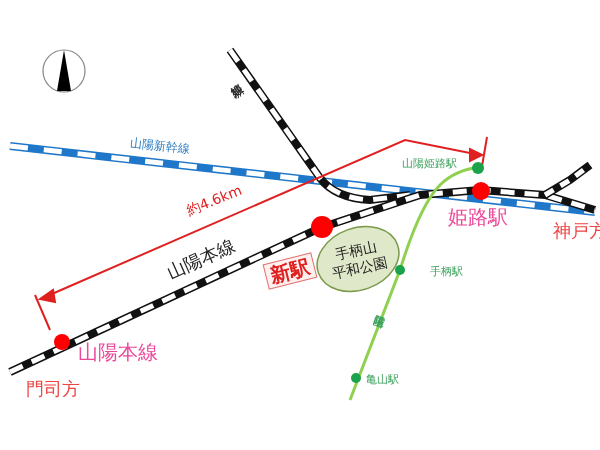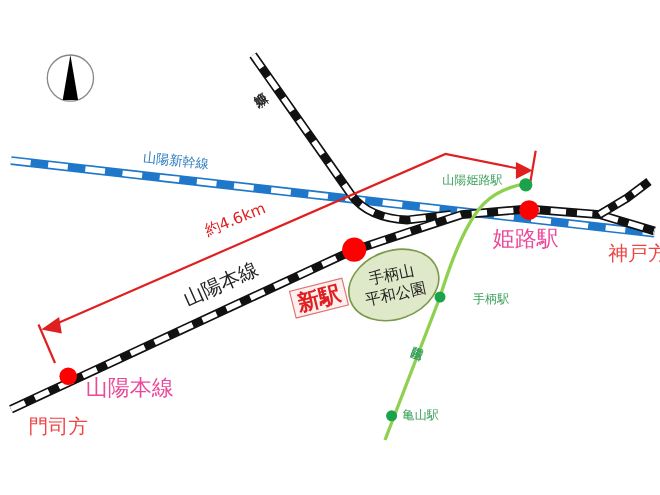--- a/index.html
+++ b/index.html
@@ -70,21 +70,21 @@
 <div class="lbl line-lbl" style="left:165px;top:250px;font-size:18px;transform:rotate(-24deg);">山陽本線</div>
 <div class="lbl green-lbl" style="left:378px;top:308px;writing-mode:vertical-rl;transform:rotate(20deg);">山陽電鉄</div>
 
 <div class="lbl dist-lbl" style="left:185px;top:193px;transform:rotate(-22deg);">約4.6km</div>
 
 <div class="lbl station-main" style="left:448px;top:207px;">姫路駅</div>
 <div class="lbl station-main" style="left:78px;top:342px;">山陽本線</div>
 <div class="lbl new-station" style="left:265px;top:258px;transform:rotate(-14deg);">新駅</div>
 <div class="lbl green-lbl" style="left:402px;top:158px;">山陽姫路駅</div>
 <div class="lbl green-lbl" style="left:430px;top:266px;">手柄駅</div>
-<div class="lbl green-lbl" style="left:366px;top:374px;font-family:Liberation Mono, monospace;">亀山駅</div>
+<div class="lbl green-lbl" style="left:366px;top:374px;">亀山駅</div>
 
 <div class="lbl park-lbl" style="left:330px;top:242px;transform:rotate(-12deg);">
   <div>手柄山</div>
   <div>平和公園</div>
 </div>
 
 <div class="lbl dir" style="left:553px;top:222px;">神戸方</div>
 <div class="lbl dir" style="left:10px;top:380px;margin-left:16px;">門司方</div>
 
 </body></html>

